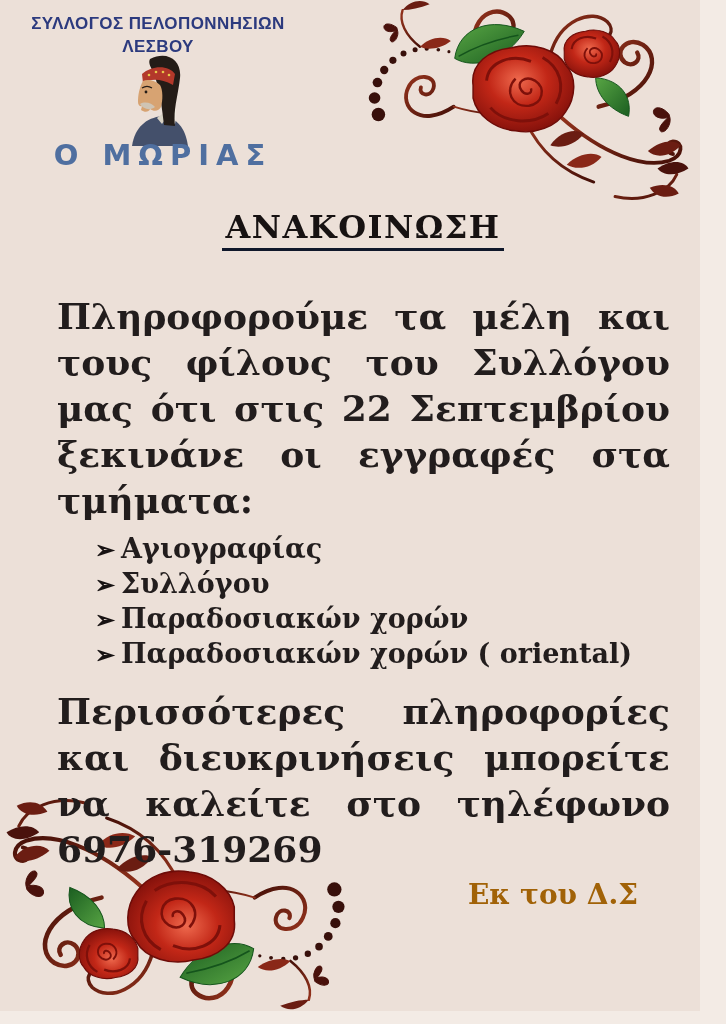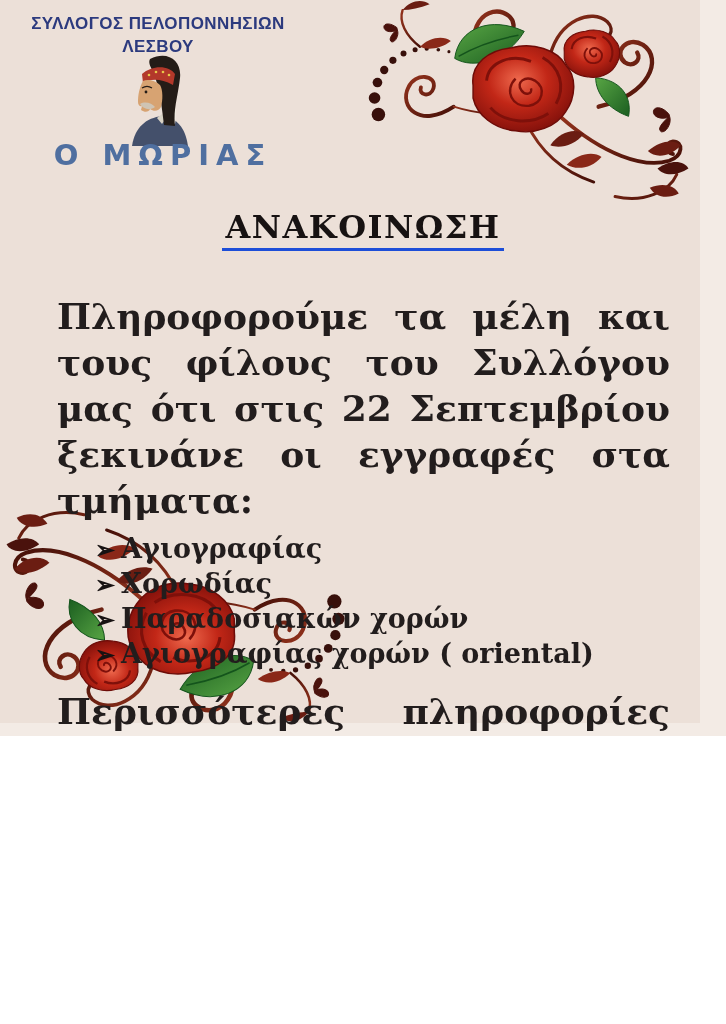--- a/index.html
+++ b/index.html
@@ -1,18 +1,18 @@
 <!DOCTYPE html>
 <html lang="el"><head>
 <meta charset="utf-8">
 <style>
   html,body{margin:0;padding:0;}
   .page{
     position:relative;
-    width:726px;height:736px;
+    width:726px;height:1024px;
     background:#ece0d8;
     overflow:hidden;
     font-family:"DejaVu Serif", serif;
   }
   .edge-right{position:absolute;top:0;right:0;width:26px;height:100%;background:#f3ebe5;}
   .edge-bottom{position:absolute;bottom:0;left:0;width:100%;height:13px;background:#f3ebe5;}
 
   
   .org-header{
     position:absolute;left:14px;top:12px;width:288px;
@@ -31,21 +31,21 @@
     color:#4f6fa0;
     font-size:29px;letter-spacing:7px;
   }
 
   
   .title-wrap{position:absolute;left:57px;top:208px;width:612px;text-align:center;}
   .title{
     display:inline-block;
     font-size:32px;font-weight:bold;color:#171212;
     letter-spacing:1.5px;
-    border-bottom:3px solid #1d4ed8;
+    border-bottom:3px solid #0f172a;
     padding:0 3px 2px 3px;
   }
   .content{position:absolute;left:57px;top:293px;width:613px;color:#221d1d;}
   .para{
     font-size:36px;font-weight:bold;line-height:46px;
     text-align:justify;margin:0;
   }
   .dept-list{list-style:none;margin:9px 0 0 0;padding:0 0 0 38px;}
   .dept-list li{
     font-size:27px;font-weight:bold;line-height:34px;
@@ -192,29 +192,29 @@
   <div class="content">
     <p class="para">Πληροφορούμε τα μέλη και τους φίλους του Συλλόγου μας ότι στις 22 Σεπτεμβρίου ξεκινάνε οι εγγραφές στα τμήματα:</p>
 
     <ul class="dept-list">
       <li>
         <span class="bullet">➢</span>
         <span>Αγιογραφίας</span>
       </li>
       <li>
         <span class="bullet">➢</span>
-        <span>Χορωδίας</span>
+        <span>Συλλόγου</span>
       </li>
       <li>
         <span class="bullet">➢</span>
         <span>Παραδοσιακών χορών</span>
       </li>
       <li>
         <span class="bullet">➢</span>
-        <span>Αγιογραφίας χορών ( oriental)</span>
+        <span>Παραδοσιακών χορών ( oriental)</span>
       </li>
     </ul>
 
     <p class="para info">Περισσότερες πληροφορίες και διευκρινήσεις μπορείτε να καλείτε στο τηλέφωνο 6976-319269</p>
   </div>
 
   <div class="signature">Εκ του Δ.Σ</div>
 
 </div>
 

